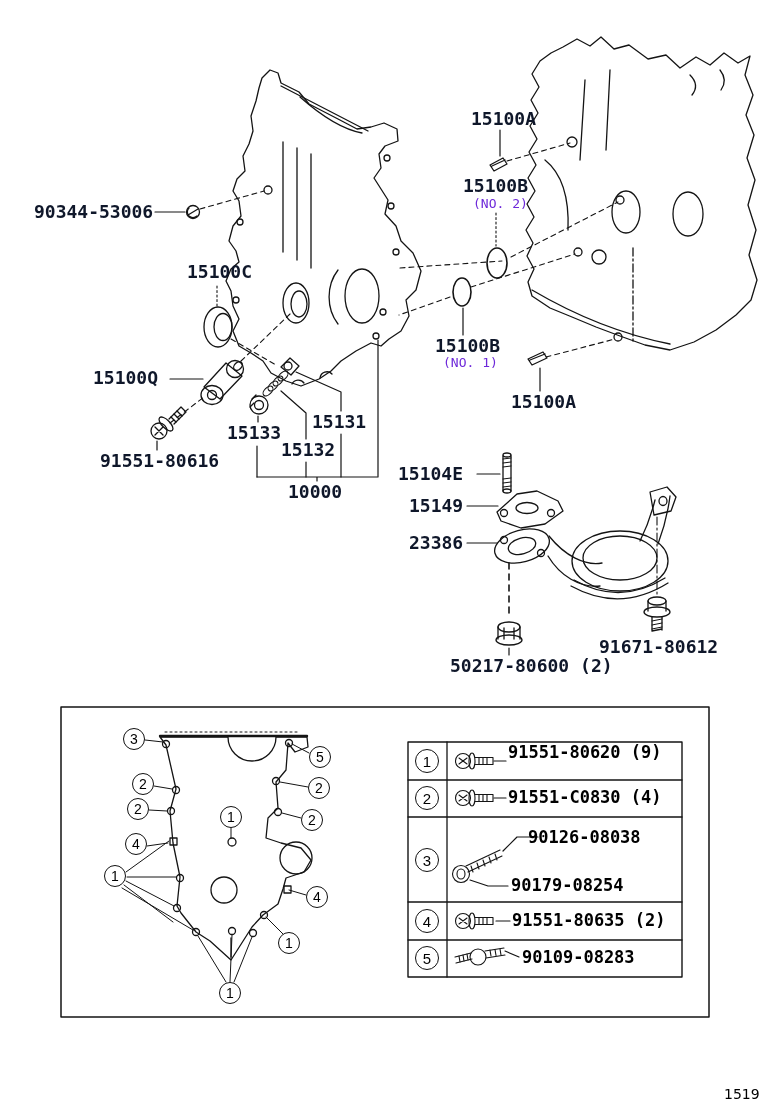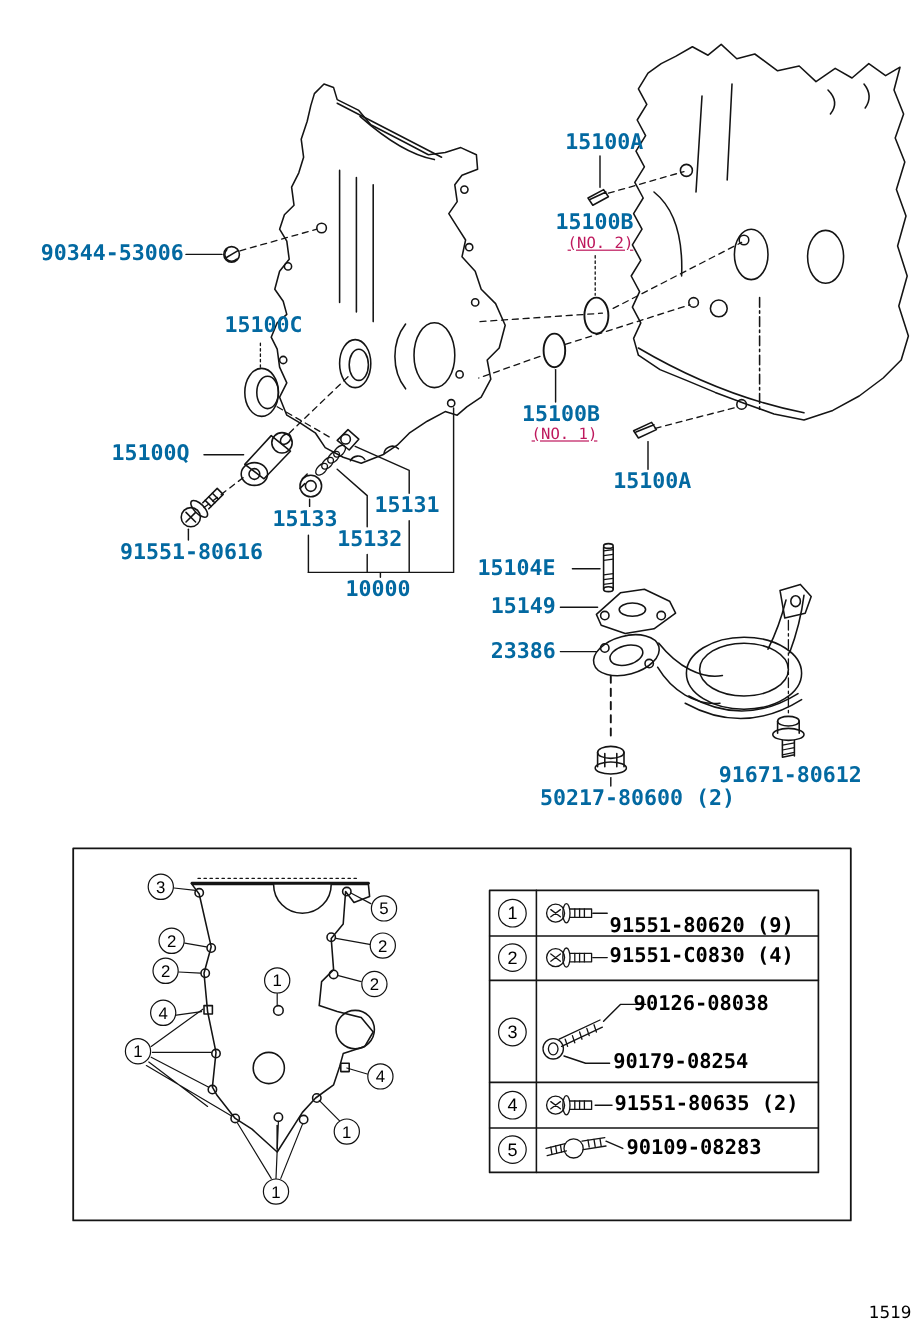--- a/index.html
+++ b/index.html
@@ -1,22 +1,22 @@
 <!DOCTYPE html>
 <html><head>
 <meta charset="utf-8">
 <style>
   html,body{margin:0;padding:0;background:#fff;}
   .stage{position:relative;width:760px;height:1112px;background:#ffffff;overflow:hidden;
          font-family:"DejaVu Sans Mono",monospace;color:#000;}
   .art{position:absolute;left:0;top:0;}
   .big-label{position:absolute;font:bold 18px "DejaVu Sans Mono",monospace;line-height:18px;
-             white-space:nowrap;color:#0369a1;}
+             white-space:nowrap;color:#0f172a;}
   .sub-label{position:absolute;font:normal 13px "DejaVu Sans Mono",monospace;line-height:13px;
-             white-space:nowrap;color:#be185d;text-decoration:underline;}
+             white-space:nowrap;color:#6d28d9;}
   .tbl-label{position:absolute;font:bold 17px "DejaVu Sans Mono",monospace;line-height:17px;
              white-space:nowrap;color:#000;}
   .callout{position:absolute;width:22px;height:22px;border:1.4px solid #111;border-radius:50%;
            background:#fff;display:flex;align-items:center;justify-content:center;
            font:14px "Liberation Sans",sans-serif;color:#000;box-sizing:border-box;}
   .legend-num{position:absolute;width:24px;height:24px;border:1.4px solid #111;border-radius:50%;
            background:#fff;display:flex;align-items:center;justify-content:center;
            font:15px "Liberation Sans",sans-serif;color:#000;box-sizing:border-box;}
   .fig-code{position:absolute;font:14px "DejaVu Sans",sans-serif;color:#000;white-space:nowrap;}
 </style>
@@ -301,21 +301,21 @@
 <div class="callout" style="left:306px;top:886px">4</div>
 <div class="callout" style="left:278px;top:932px">1</div>
 <div class="callout" style="left:219px;top:982px">1</div>
 
 <div class="legend-num" style="left:415px;top:749px">1</div>
 <div class="legend-num" style="left:415px;top:786px">2</div>
 <div class="legend-num" style="left:415px;top:848px">3</div>
 <div class="legend-num" style="left:415px;top:909px">4</div>
 <div class="legend-num" style="left:415px;top:946px">5</div>
 
-<div class="tbl-label" style="left:508px;top:764px">91551-80620 (9)</div>
+<div class="tbl-label" style="left:508px;top:744px">91551-80620 (9)</div>
 <div class="tbl-label" style="left:508px;top:789px">91551-C0830 (4)</div>
 <div class="tbl-label" style="left:528px;top:829px">90126-08038</div>
 <div class="tbl-label" style="left:511px;top:877px">90179-08254</div>
 <div class="tbl-label" style="left:512px;top:912px">91551-80635 (2)</div>
 <div class="tbl-label" style="left:522px;top:949px">90109-08283</div>
 
 <div class="fig-code" style="left:724px;top:1086px">151968A</div>
 
 </div>
 

